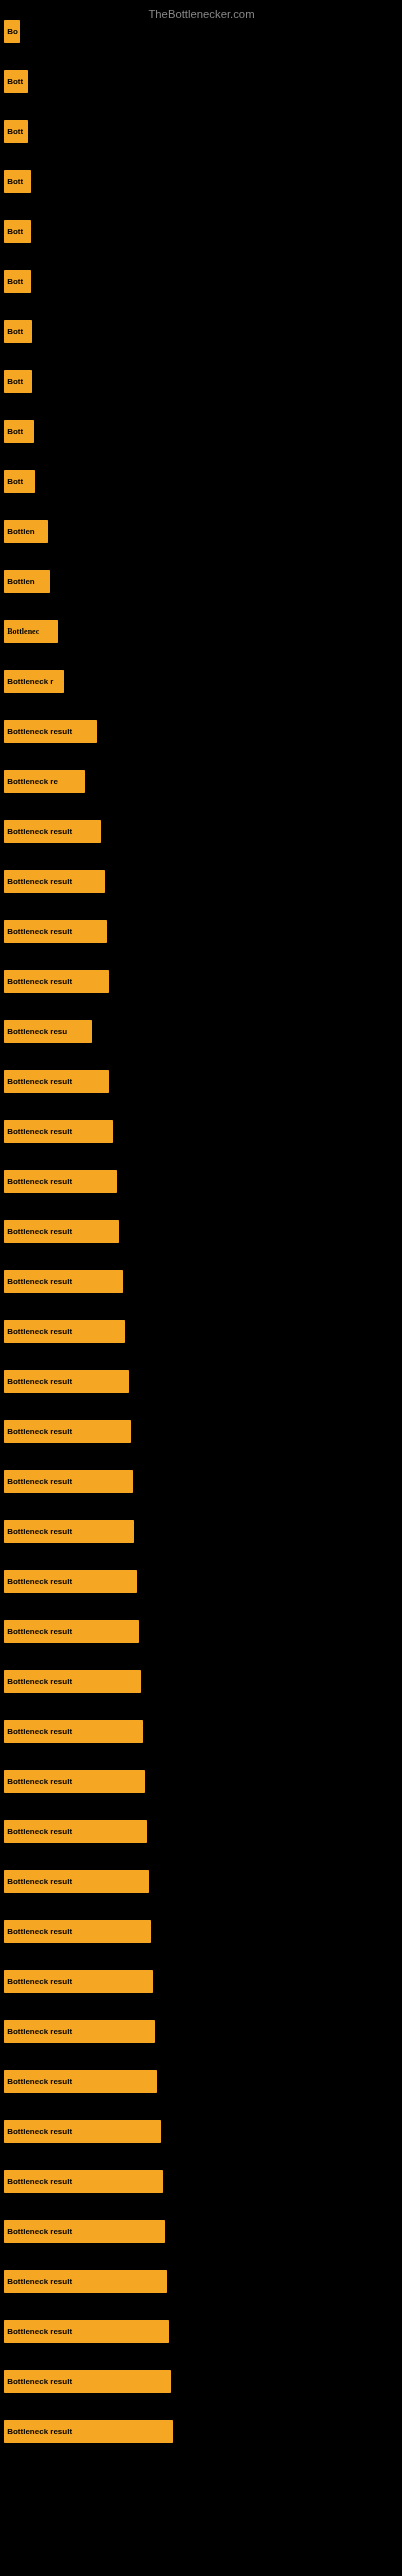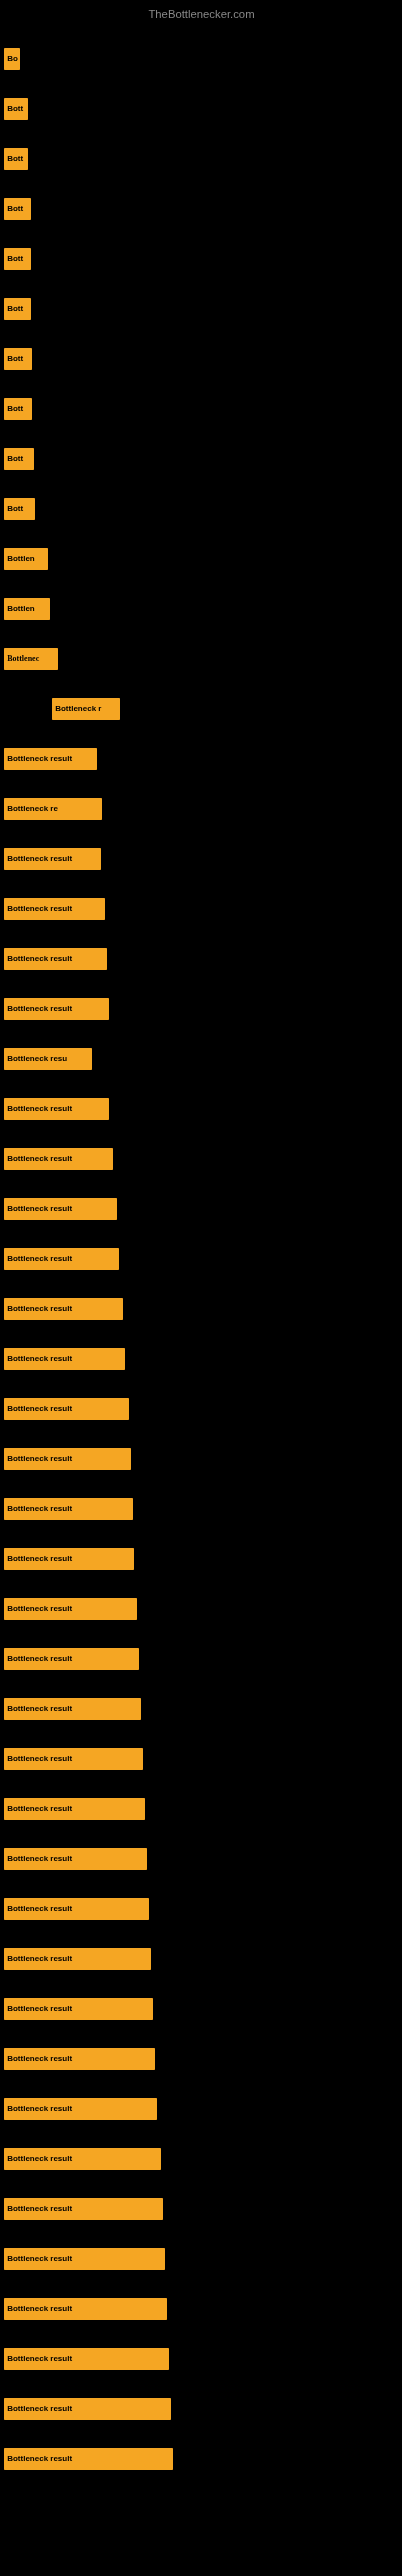--- a/index.html
+++ b/index.html
@@ -30,21 +30,21 @@
     .bars-container {
       position: absolute;
       top: 20px;
       left: 0;
       right: 0;
       padding-left: 4px;
     }
 
     .bar-row {
       display: flex;
-      align-items: flex-end;
+      align-items: flex-start;
       margin-bottom: 0px;
       height: 50px;
     }
 
     .bar {
       background-color: #F5A623;
       height: 22.5px;
       display: flex;
       align-items: center;
       padding-left: 3.2px;
@@ -124,31 +124,31 @@
       <div class="bar" style="width: 46px;">
         <span class="bar-label">Bottlen</span>
       </div>
     </div>
     <div class="bar-row">
       <div class="bar" style="width: 54px; font-family: Liberation Serif, serif;">
         <span class="bar-label">Bottlenec</span>
       </div>
     </div>
     <div class="bar-row">
-      <div class="bar" style="width: 68px; margin-left: 48px;">
+      <div class="bar" style="width: 60px;">
         <span class="bar-label">Bottleneck r</span>
       </div>
     </div>
     <div class="bar-row">
       <div class="bar" style="width: 93px;">
         <span class="bar-label">Bottleneck result</span>
       </div>
     </div>
     <div class="bar-row">
-      <div class="bar" style="width: 98px;">
+      <div class="bar" style="width: 81px;">
         <span class="bar-label">Bottleneck re</span>
       </div>
     </div>
     <div class="bar-row">
       <div class="bar" style="width: 97px;">
         <span class="bar-label">Bottleneck result</span>
       </div>
     </div>
     <div class="bar-row">
       <div class="bar" style="width: 101px;">

